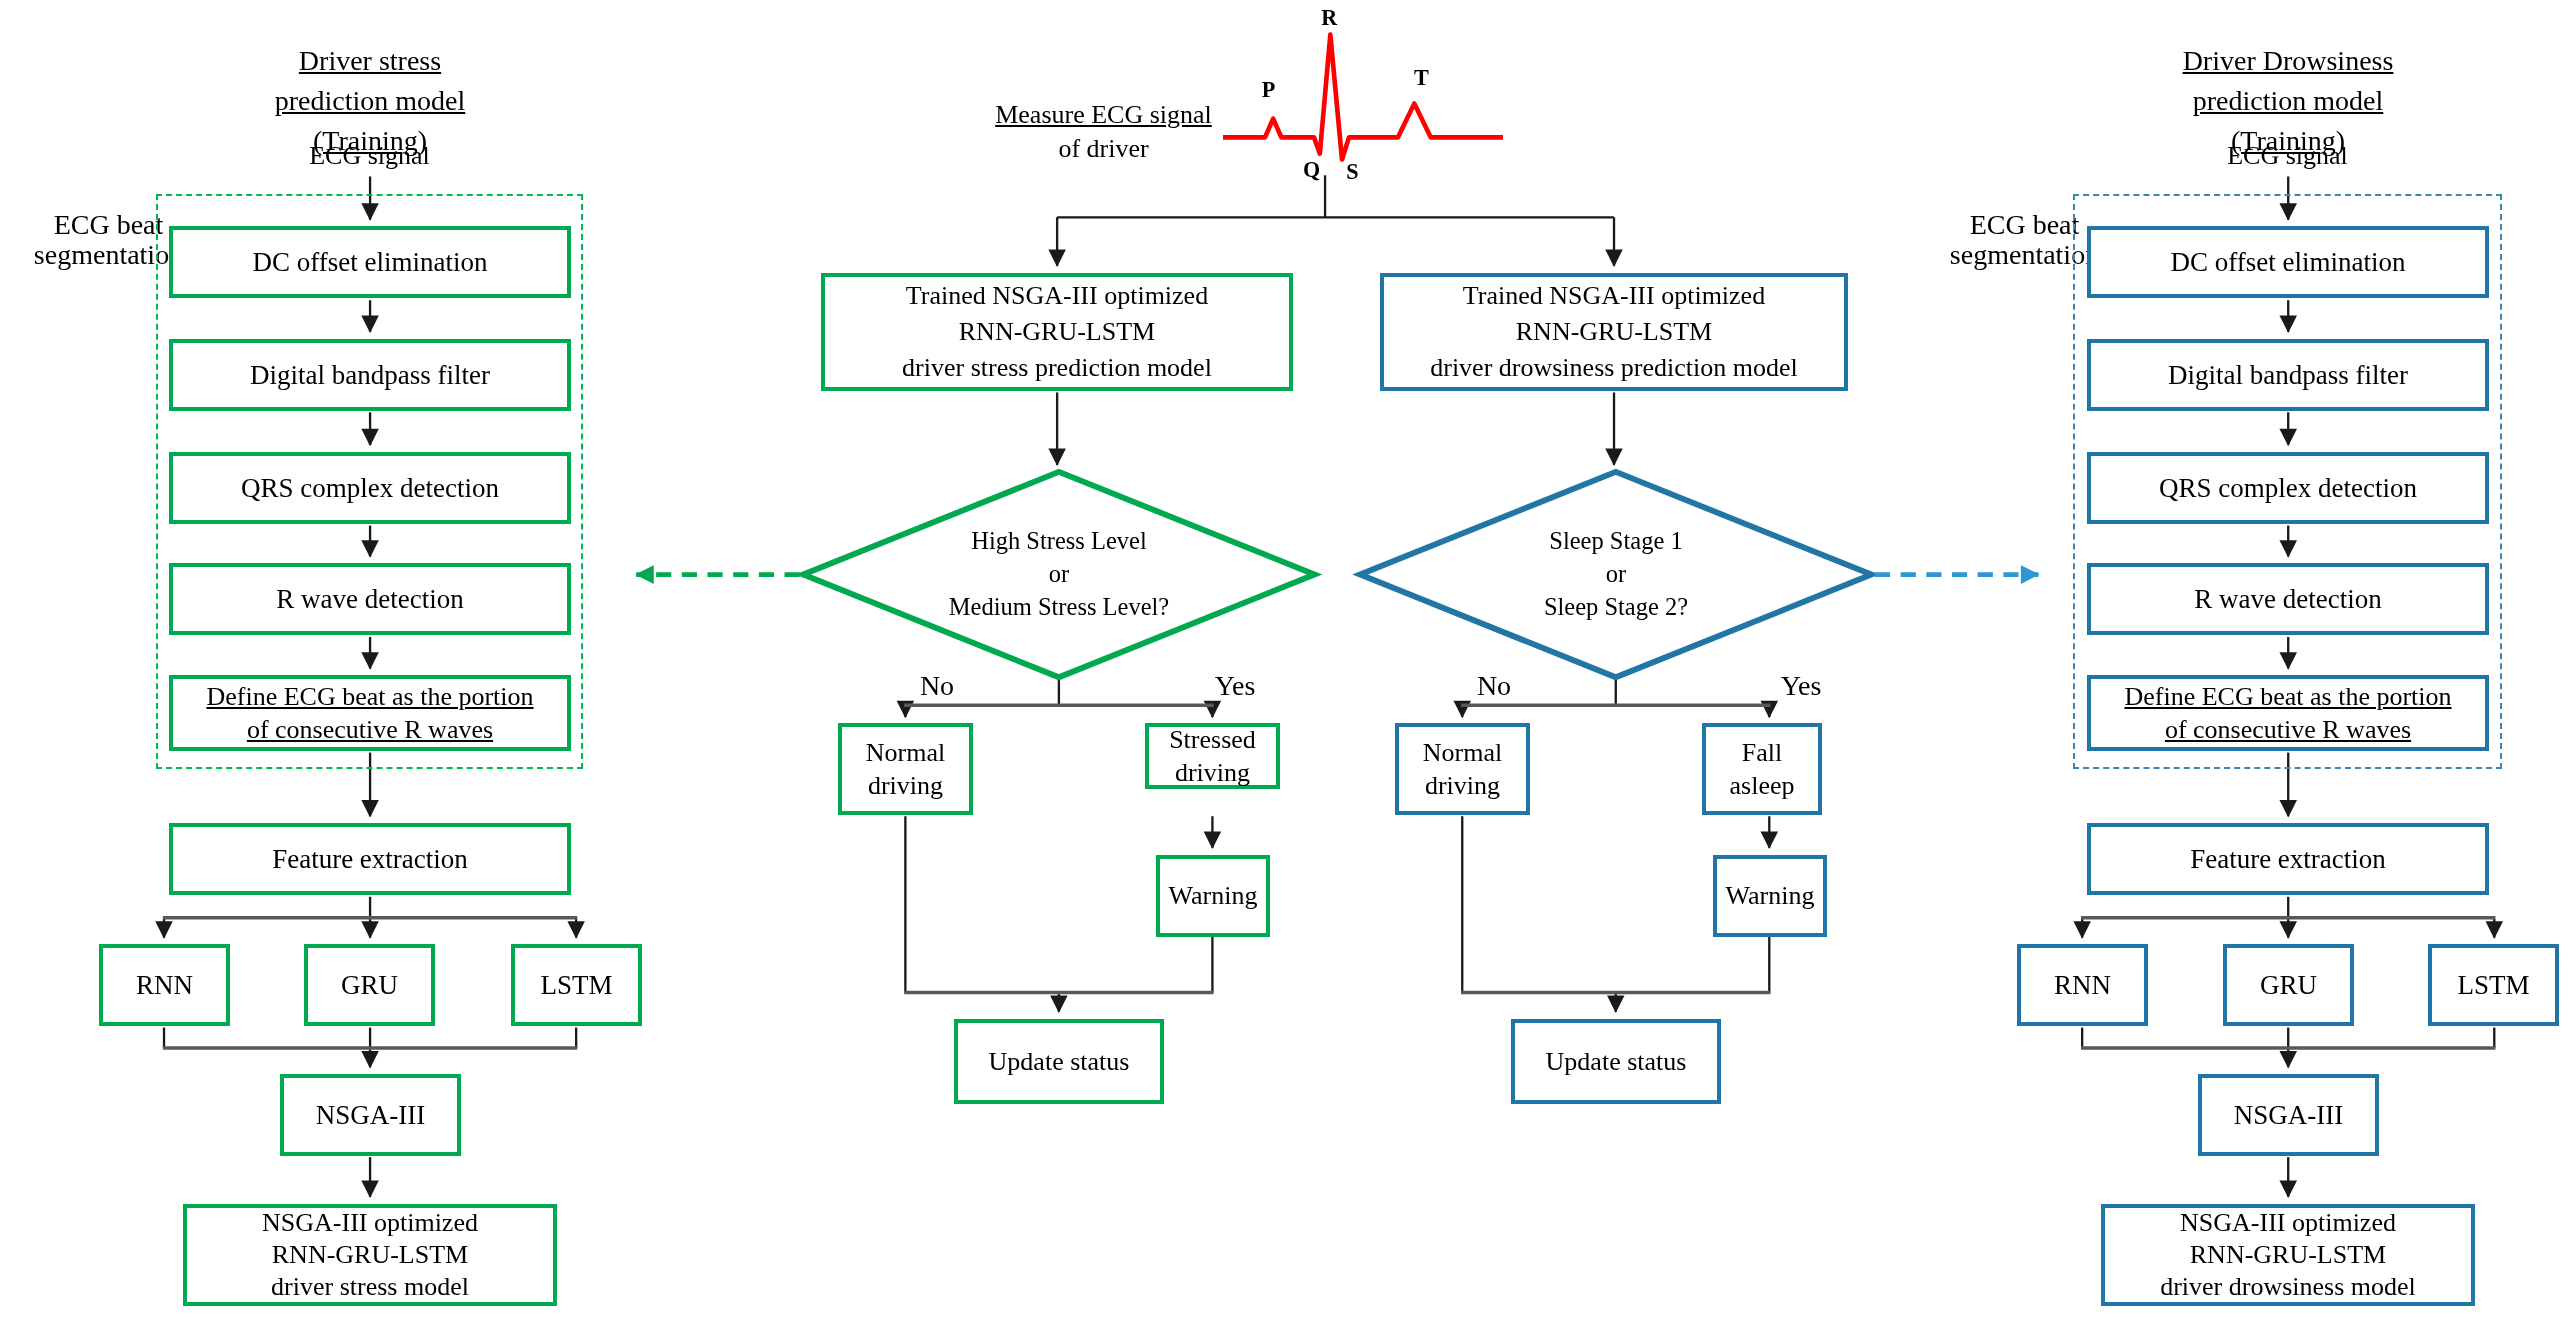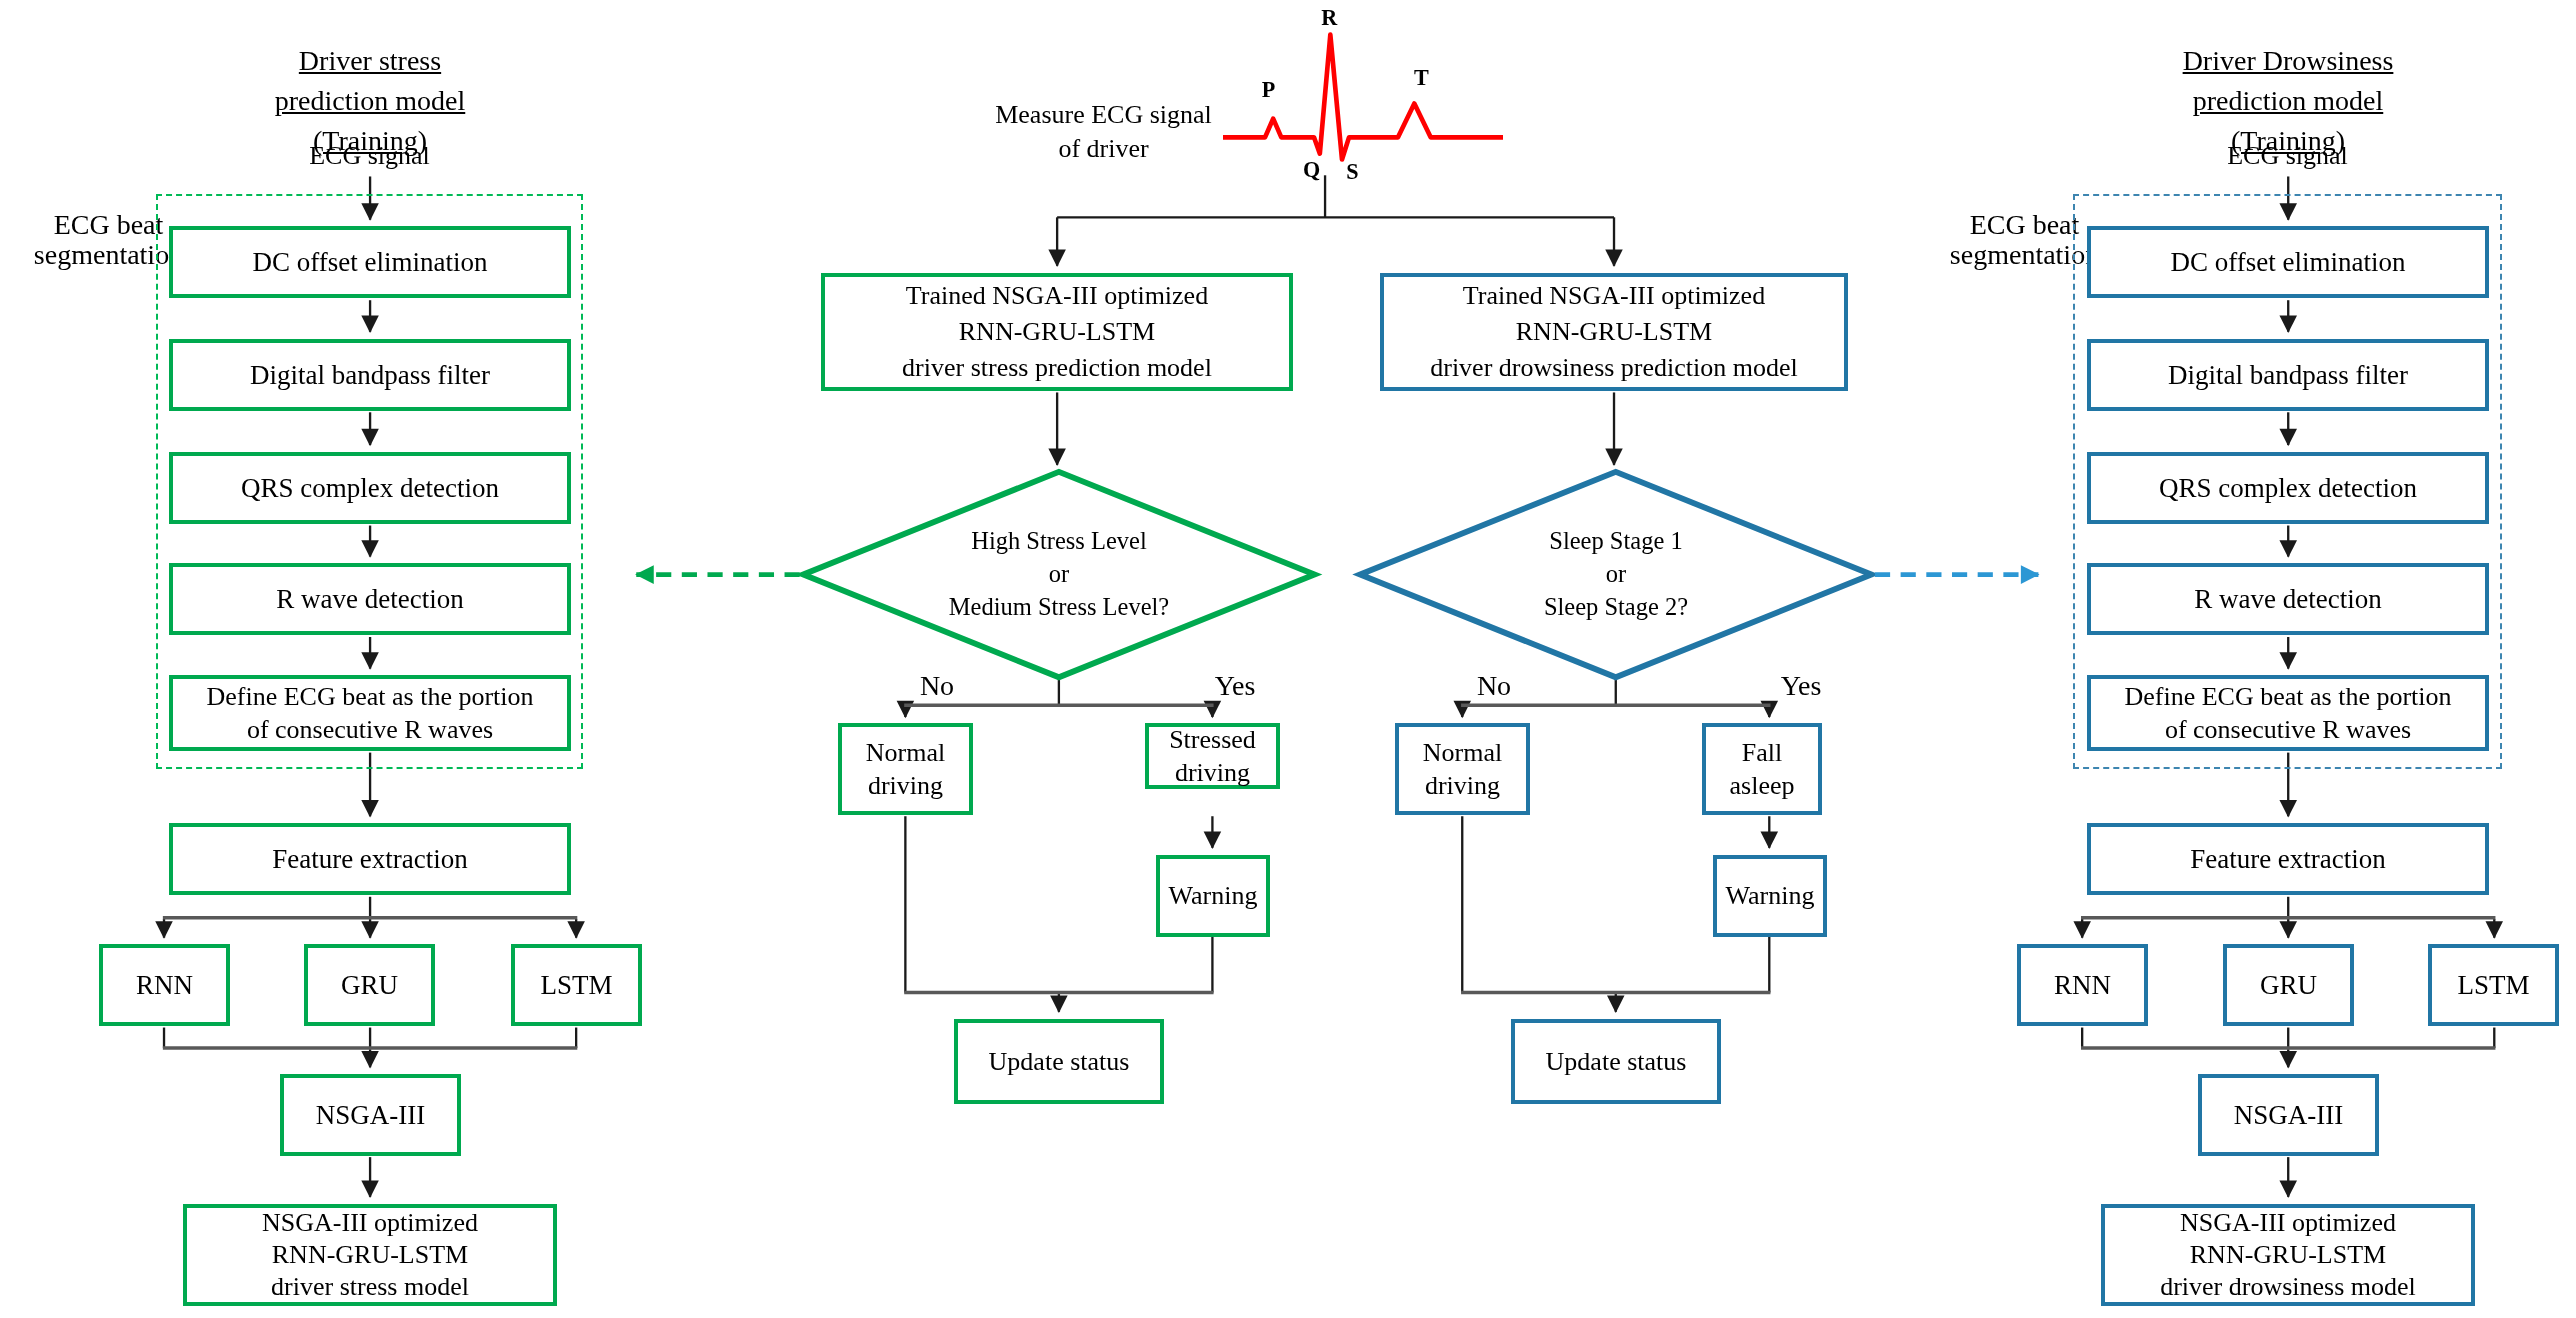--- a/index.html
+++ b/index.html
@@ -12,21 +12,21 @@
   .bbox{background:#fff;border:4.7px solid #2176A5;box-sizing:border-box;font-size:27px;line-height:34px;}
   .dashed-g{border:2.9px dashed #00B956;box-sizing:border-box;background:transparent;}
   .dashed-b{border:2.9px dashed #3D85B0;box-sizing:border-box;background:transparent;}
   
   .title{font-size:28px;line-height:40px;text-align:center;}
   .title span{text-decoration:underline;}
   .lbl{font-size:26px;line-height:34px;text-align:center;}
   .small{font-size:28px;line-height:30px;text-align:center;padding-left:32px;}
   .dtext{font-size:24.5px;line-height:33px;text-align:center;}
   svg{position:absolute;left:0;top:0;}
-  .nowrap{white-space:nowrap;}
+  .nowrap{white-space:nowrap;text-decoration:underline;}
 </style>
 </head>
 <body>
 
 <div id="canvas">
 
   <svg width="2576" height="1319" viewBox="0 0 4413 2259">
     <defs>
       <marker id="ab" markerUnits="userSpaceOnUse" markerWidth="36" markerHeight="36" refX="30" refY="17" orient="auto">
         <path d="M2,2 L32,17 L2,32 z" fill="#1a1a1a"></path>

